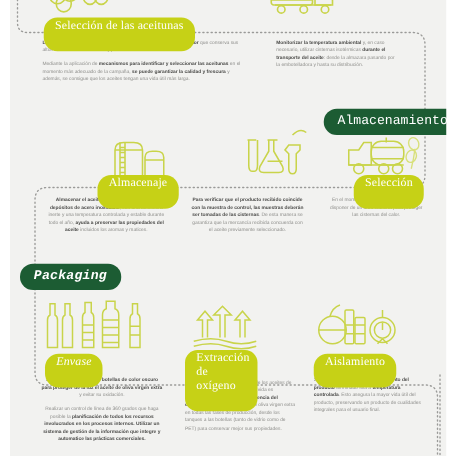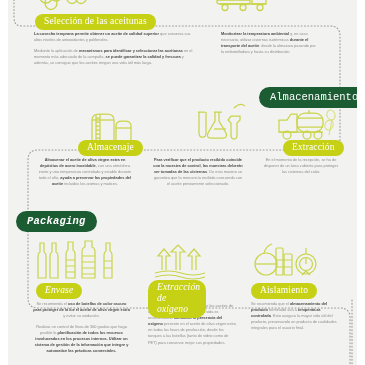--- a/index.html
+++ b/index.html
@@ -24,26 +24,26 @@
   #path-svg { position:absolute; left:0; top:0; width:365px; height:365px; z-index:2; }
 
   
   .pill {
     position:absolute; z-index:14;
     background:#c6d116;
     color:#ffffff;
     font-family:"Liberation Serif", serif;
     font-size:9.5px;
     line-height:11px;
-    padding:2px 9px 3px 9px;
+    padding:2px 9px 14px 9px;
     border-radius:11px;
     white-space:nowrap;
     letter-spacing:0.15px;
   }
-  .pill.two-line { white-space:normal; text-align:left; border-radius:10px;font-style:italic; }
+  .pill.two-line { white-space:normal; text-align:left; border-radius:10px; }
 
   
   .banner {
     position:absolute; z-index:16;
     background:#1c5c33;
     color:#ffffff;
     font-family:Liberation Mono, monospace;
     font-size:10.5px;
     line-height:12px;
     padding:4px 11px 5px 11px;
@@ -172,21 +172,21 @@
         <ellipse cx="8" cy="7" rx="4" ry="5" transform="rotate(-20 8 7)"></ellipse>
         <ellipse cx="6" cy="17" rx="4" ry="5" transform="rotate(20 6 17)"></ellipse>
         <path d="M9 11 q-1 8 -3 16"></path>
       </g>
     </svg>
   </div>
 
   <div class="pill" style="left:78px; top:140px;">Almacenaje</div>
 
 
-  <div class="pill" style="left:283px; top:140px;">Extracción</div>
+  <div class="pill" style="left:283px; top:140px;">Selección</div>
 
   <div class="copy centered" style="left:38px; top:157px; width:94px;">
     <p><b>Almacenar el aceite de oliva virgen extra en depósitos de acero inoxidable</b>, con una atmósfera inerte y una temperatura controlada y estable durante todo el año, <b>ayuda a preservar las propiedades del aceite</b> incluidos los aromas y matices.</p>
   </div>
 
   <div class="copy centered" style="left:152px; top:157px; width:92px;">
     <p><b>Para verificar que el producto recibido coincide con la muestra de control, las muestras deberán ser tomadas de las cisternas</b>. De esta manera se garantiza que la mercancía recibida concuerda con el aceite previamente seleccionado.</p>
   </div>
 
   <div class="copy centered" style="left:262px; top:157px; width:78px;">

